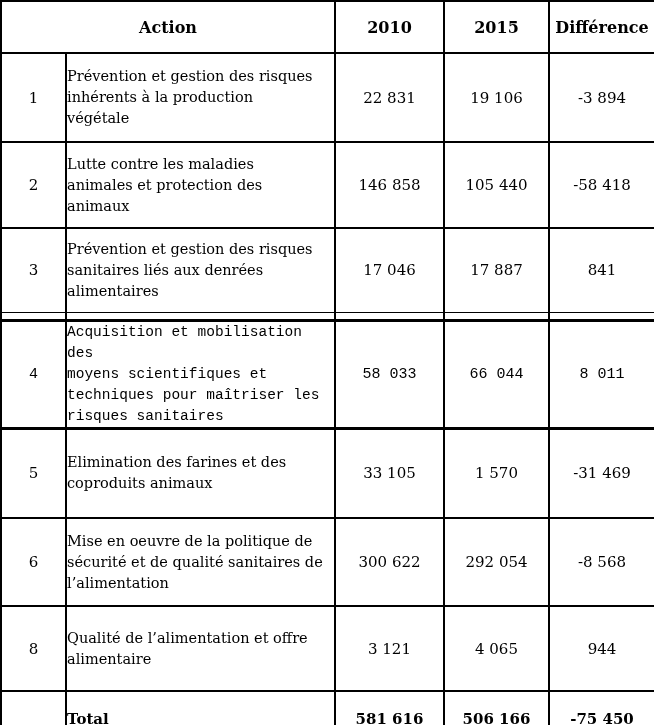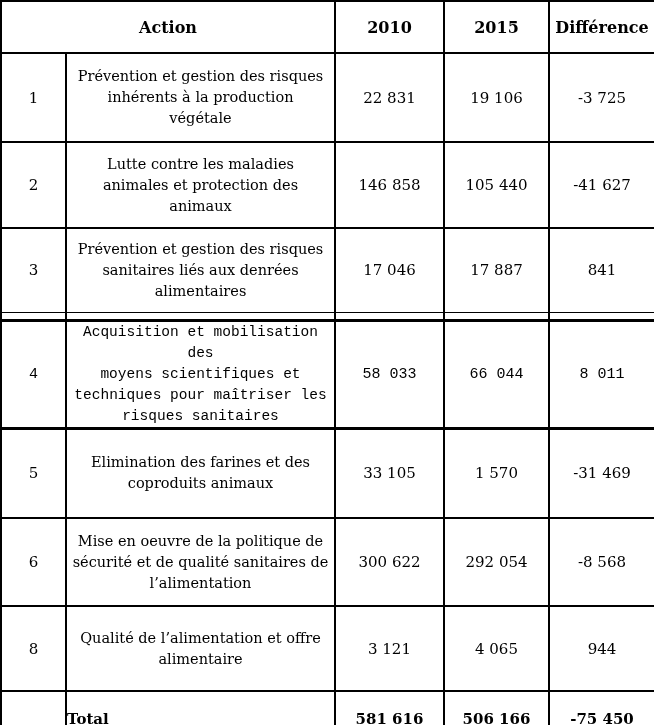--- a/index.html
+++ b/index.html
@@ -34,21 +34,21 @@
     font-weight: bold;
     text-align: center;
   }
   th.action-head { padding-right: 88px; }
   
   td.num {
     text-align: center;
     font-size: 15px;
   }
   td.action {
-    text-align: center;
+    text-align: left;
     font-size: 14.5px;
     line-height: 21px;
     padding: 3px 4px 3px 7px;
     white-space: pre-line;
   }
   td.val {
     text-align: center;
     font-size: 15px;
     padding-right: 17px;
   }
@@ -95,31 +95,31 @@
       <th>Différence</th>
     </tr>
 
     <tr class="r1">
       <td class="num">1</td>
       <td class="action">Prévention et gestion des risques
 inhérents à la production
 végétale</td>
       <td class="val">22 831</td>
       <td class="val">19 106</td>
-      <td class="val">-3 725</td>
+      <td class="val">-3 894</td>
     </tr>
 
     <tr class="r2">
       <td class="num">2</td>
       <td class="action">Lutte contre les maladies
 animales et protection des
 animaux</td>
       <td class="val">146 858</td>
       <td class="val">105 440</td>
-      <td class="val">-41 627</td>
+      <td class="val">-58 418</td>
     </tr>
 
     <tr class="r3">
       <td class="num">3</td>
       <td class="action">Prévention et gestion des risques
 sanitaires liés aux denrées
 alimentaires</td>
       <td class="val">17 046</td>
       <td class="val">17 887</td>
       <td class="val">841</td>

